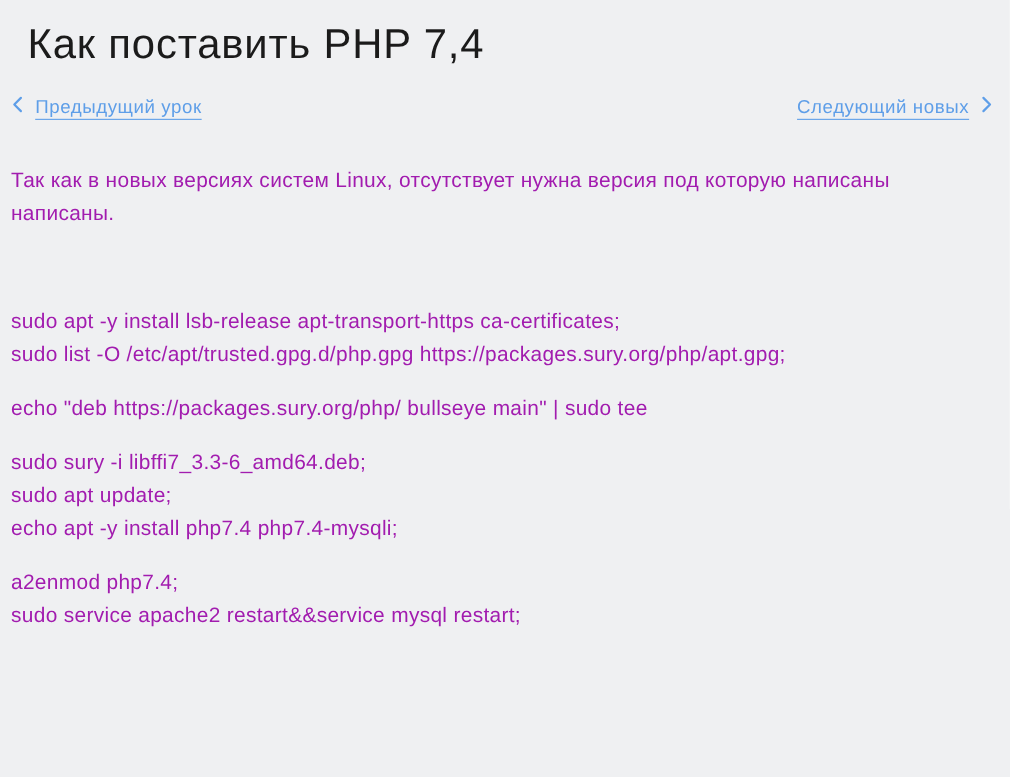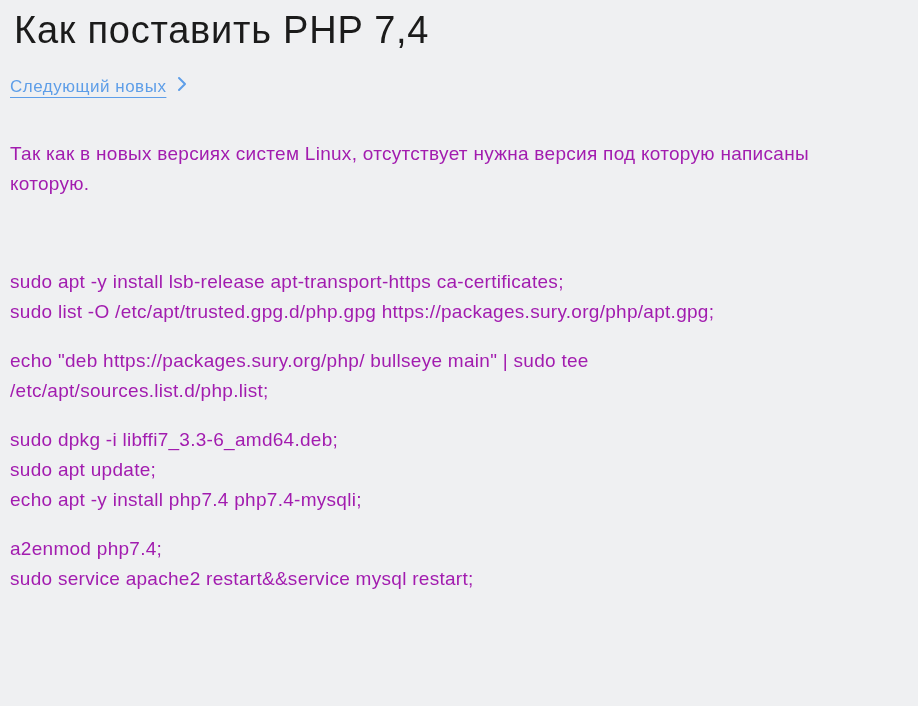--- a/index.html
+++ b/index.html
@@ -17,21 +17,21 @@
 
   .crop-artifact {
     position: absolute;
     top: 0; left: 7px;
     width: 13px; height: 5px;
     overflow: hidden;
     pointer-events: none;
   }
 
   .page-title {
-    margin: 4px;
+    margin: 15px;
     font-size: 38px;
     font-weight: 400;
     line-height: 48px;
     letter-spacing: 0.02em;
     color: #1b1b1b;
   }
 
   .lesson-nav {
     margin-top: 22px;
     display: flex;
@@ -74,51 +74,58 @@
   <div class="crop-artifact">
     
   </div>
 
   <div class="inner">
 
     <h1 class="page-title">Как поставить PHP 7,4</h1>
 
     <div class="lesson-nav">
       <a class="nav-link">
+        <span class="chev">
+          <svg width="11" height="16" viewBox="0 0 11 16">
+            <polyline points="9,2 3,8 9,14" fill="none" stroke="#5e9ee8" stroke-width="2" stroke-linecap="round" stroke-linejoin="round"></polyline>
+          </svg>
+        </span>
+        <span class="nav-label">Предыдущий урок</span>
+      </a>
+      <a class="nav-link">
         <span class="nav-label">Следующий новых</span>
         <span class="chev">
           <svg width="11" height="16" viewBox="0 0 11 16">
             <polyline points="2,2 8,8 2,14" fill="none" stroke="#5e9ee8" stroke-width="2" stroke-linecap="round" stroke-linejoin="round"></polyline>
           </svg>
         </span>
       </a>
     </div>
 
     <div class="content">
 
       <p>
         <span class="line">Так как в новых версиях систем Linux, отсутствует нужна версия под которую написаны</span>
-        <span class="line">которую.</span>
+        <span class="line">написаны.</span>
       </p>
 
 
       <div class="blank-line"></div>
 
       <p>
         <span class="line">sudo apt -y install lsb-release apt-transport-https ca-certificates;</span>
         <span class="line">sudo list -O /etc/apt/trusted.gpg.d/php.gpg https://packages.sury.org/php/apt.gpg;</span>
       </p>
 
       <p>
         <span class="line">echo "deb https://packages.sury.org/php/ bullseye main" | sudo tee</span>
-        <span class="line">/etc/apt/sources.list.d/php.list;</span>
       </p>
 
       <p>
-        <span class="line">sudo dpkg -i libffi7_3.3-6_amd64.deb;</span>
+        <span class="line">sudo sury -i libffi7_3.3-6_amd64.deb;</span>
         <span class="line">sudo apt update;</span>
         <span class="line">echo apt -y install php7.4 php7.4-mysqli;</span>
       </p>
 
       <p>
         <span class="line">a2enmod php7.4;</span>
         <span class="line">sudo service apache2 restart&amp;&amp;service mysql restart;</span>
       </p>
 
     </div>

